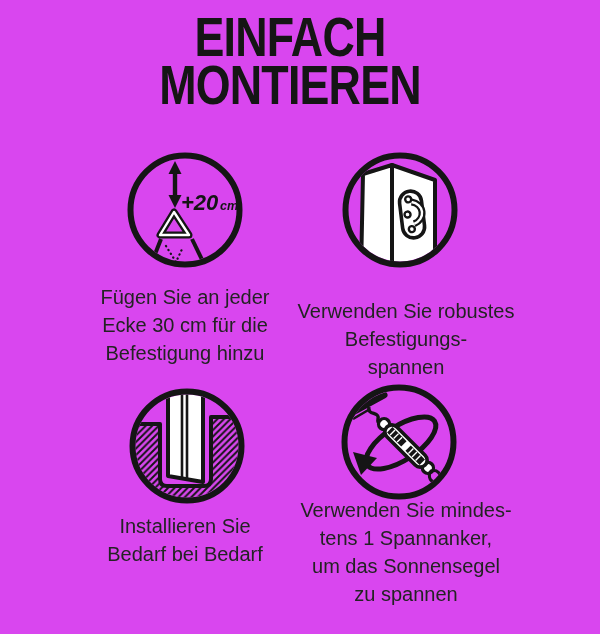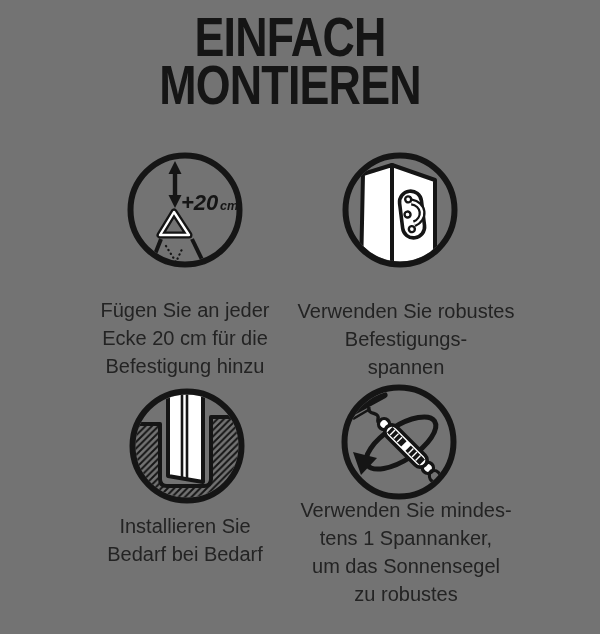--- a/index.html
+++ b/index.html
@@ -1,37 +1,37 @@
 <!DOCTYPE html>
 <html><head>
 <meta charset="utf-8">
 <style>
   html,body{margin:0;padding:0;background:#fff;}
   .canvas{
-    position:relative;width:600px;height:634px;background:#737373;
+    position:relative;width:600px;height:634px;background:#d946ef;
     font-family:"Liberation Sans", sans-serif;overflow:hidden;
   }
   .title{
     position:absolute;top:13px;left:-10px;width:600px;margin:0;
     text-align:center;color:#151515;font-weight:bold;font-size:56px;
     line-height:48px;letter-spacing:-1px;
     transform:scaleX(0.8);transform-origin:50% 0;
   }
   .title span{display:block;}
   .icon{position:absolute;width:120px;height:120px;font-style:italic;}
   .i1{left:125px;top:150px;}
   .i2{left:340px;top:150px;}
   .i3{left:127px;top:386px;}
   .i4{left:339px;top:382px;}
   .icon svg{width:100%;height:100%;display:block;}
   .cap{
     position:absolute;width:280px;text-align:center;color:#232323;
     font-size:20px;line-height:28px;
   }
-  .c1{left:45px;top:283px;margin-top:13px;}
+  .c1{left:45px;top:283px;}
   .c2{left:266px;top:297px;}
   .c3{left:45px;top:512px;}
   .c4{left:266px;top:496px;}
   .num{font-family:"Liberation Sans", sans-serif;font-weight:bold;}
 </style>
 </head>
 <body>
 
 <div class="canvas">
 
@@ -132,35 +132,35 @@
         <path d="M92,89 C98,87 103,92 100,97 C104,98 106,103 102,106 C97,109 92,105 95,100 C90,99 89,92 92,89 Z" fill="none" stroke="#151515" stroke-width="3"></path>
         <path d="M101,105 L110,114" stroke="#151515" stroke-width="3.4"></path>
         <path d="M22,93 L14,70 L38,76 Z" fill="#151515"></path>
       </g>
       <circle cx="60" cy="60" r="54.5" stroke="#151515" stroke-width="6" fill="none"></circle>
     </svg>
   </div>
 
   <div class="cap c1">
     <div>Fügen Sie an jeder</div>
-    <div>Ecke 20 cm für die</div>
+    <div>Ecke 30 cm für die</div>
     <div>Befestigung hinzu</div>
   </div>
 
   <div class="cap c2">
     <div>Verwenden Sie robustes</div>
     <div>Befestigungs-</div>
     <div>spannen</div>
   </div>
 
   <div class="cap c3">
     <div>Installieren Sie</div>
     <div>Bedarf bei Bedarf</div>
   </div>
 
   <div class="cap c4">
     <div>Verwenden Sie mindes-</div>
     <div>tens 1 Spannanker,</div>
     <div>um das Sonnensegel</div>
-    <div>zu robustes</div>
+    <div>zu spannen</div>
   </div>
 
 </div>
 
 </body></html>

